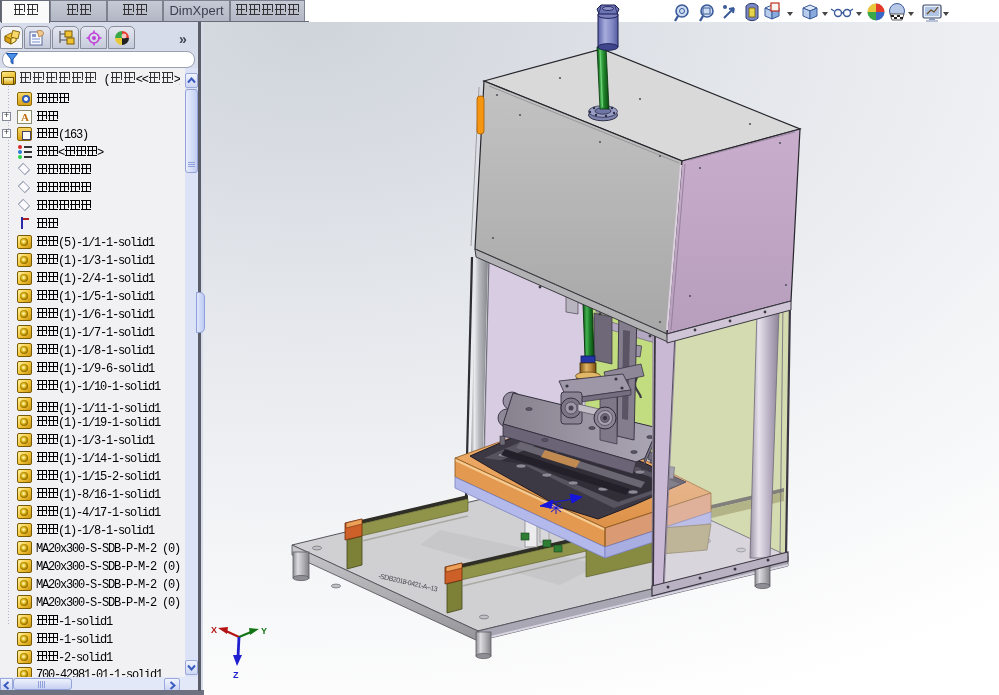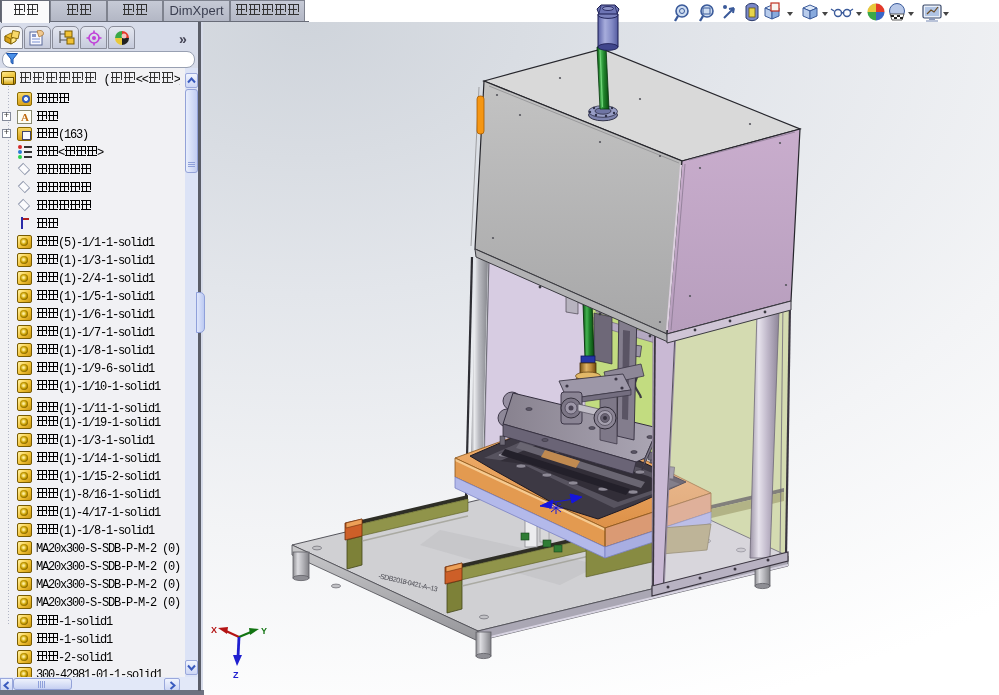--- a/index.html
+++ b/index.html
@@ -460,21 +460,21 @@
 <div class="row" style="left:36px;top:578px"><b>MA20x300-S-SDB-P-M-2 (0)</b></div>
 <span class="ic cube" style="left:17px;top:595px"></span>
 <div class="row" style="left:36px;top:596px"><b>MA20x300-S-SDB-P-M-2 (0)</b></div>
 <span class="ic cube" style="left:17px;top:614px"></span>
 <div class="row" style="left:36px;top:615px"><i class="c s"></i><i class="c s"></i><b>-1-solid1</b></div>
 <span class="ic cube" style="left:17px;top:632px"></span>
 <div class="row" style="left:36px;top:633px"><i class="c s"></i><i class="c s"></i><b>-1-solid1</b></div>
 <span class="ic cube" style="left:17px;top:650px"></span>
 <div class="row" style="left:36px;top:651px"><i class="c s"></i><i class="c s"></i><b>-2-solid1</b></div>
 <span class="ic cube" style="left:17px;top:667px"></span>
-<div class="row" style="left:36px;top:668px"><b>300-42981-01-1-solid1</b></div>
+<div class="row" style="left:36px;top:668px"><b>700-42981-01-1-solid1</b></div>
  <div id="vscroll"></div>
  <div id="vup"></div>
     <svg style="position:absolute;left:187px;top:77px;width:9px;height:7px" viewBox="0 0 9 7">
       <path d="M1,5.5 L4.5,1.5 L8,5.5" fill="none" stroke="#3a5bbf" stroke-width="2"></path>
     </svg>
  <div id="vthumb"></div>
  <div class="grip" style="left:188px;top:162px;width:7px;height:1px;box-shadow:0 2px 0 #8fa0da,0 4px 0 #8fa0da"></div>
  <div id="vdown"></div>
     <svg style="position:absolute;left:187px;top:664px;width:9px;height:7px" viewBox="0 0 9 7">
       <path d="M1,1.5 L4.5,5.5 L8,1.5" fill="none" stroke="#3a5bbf" stroke-width="2"></path>

